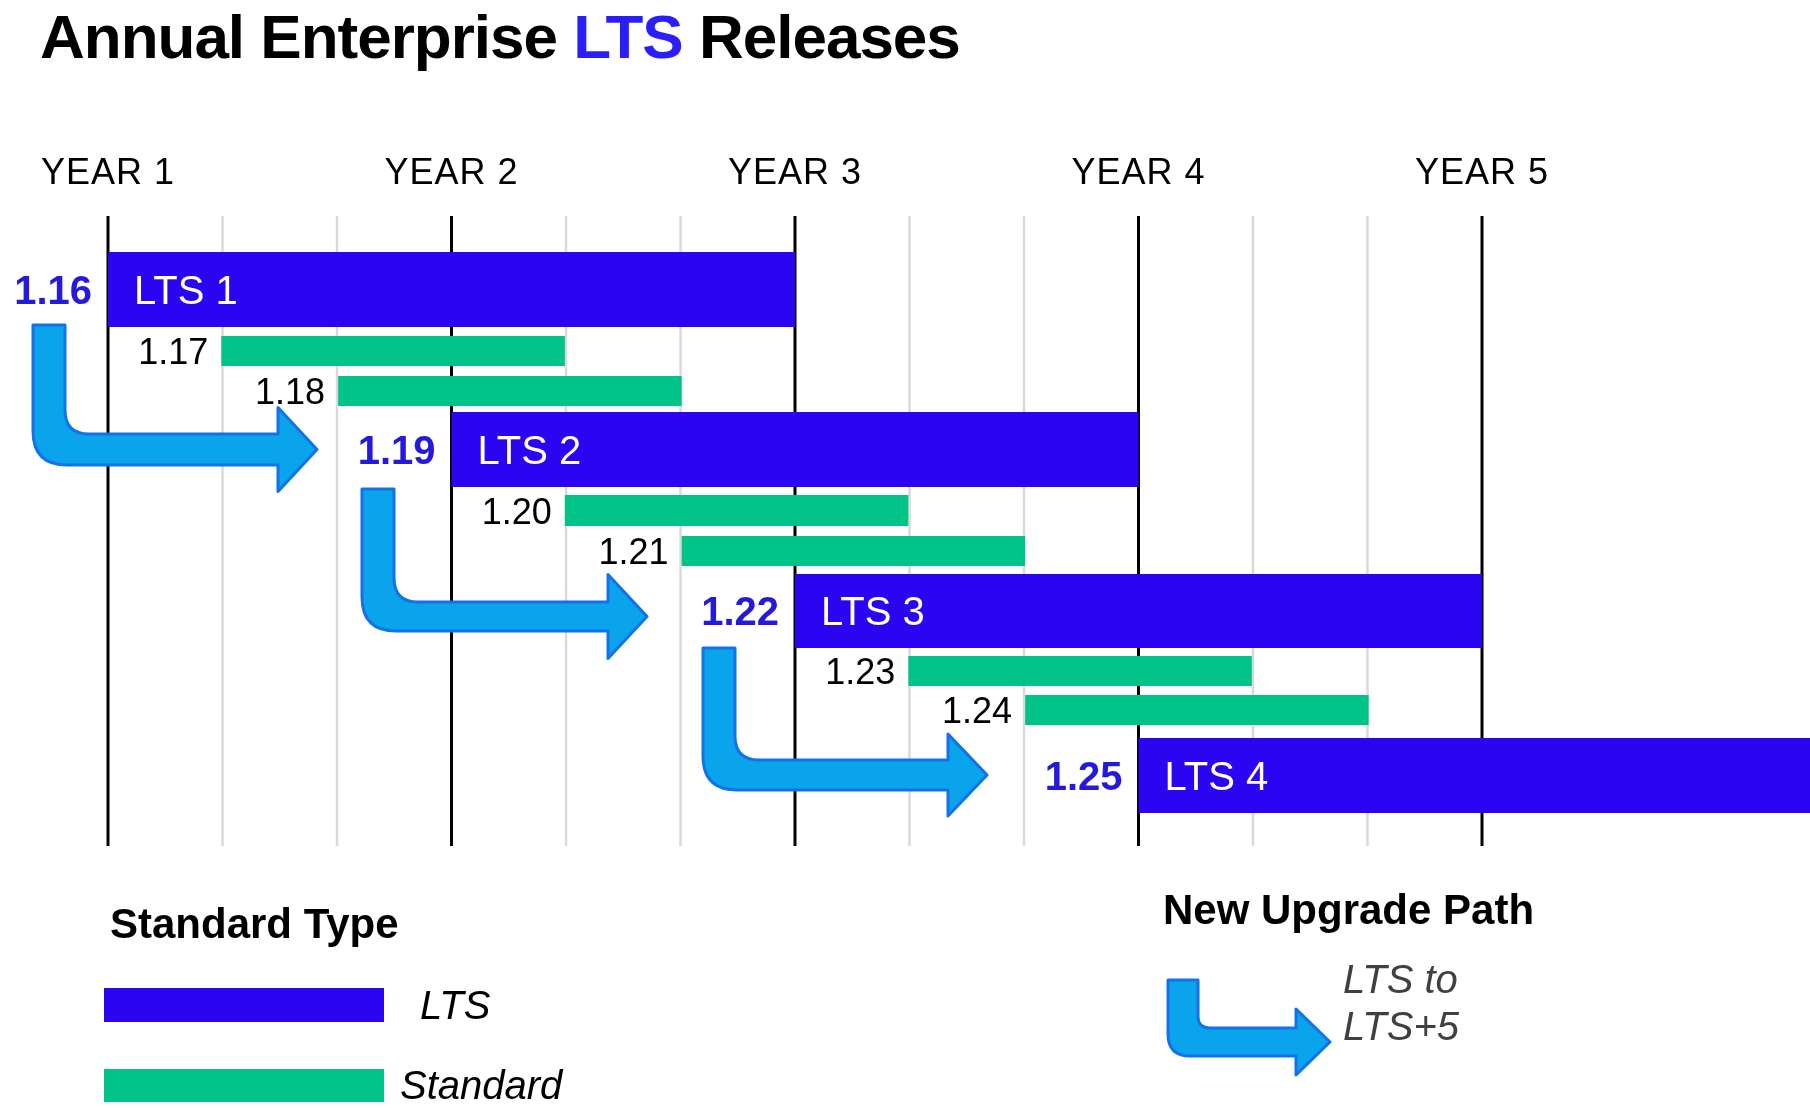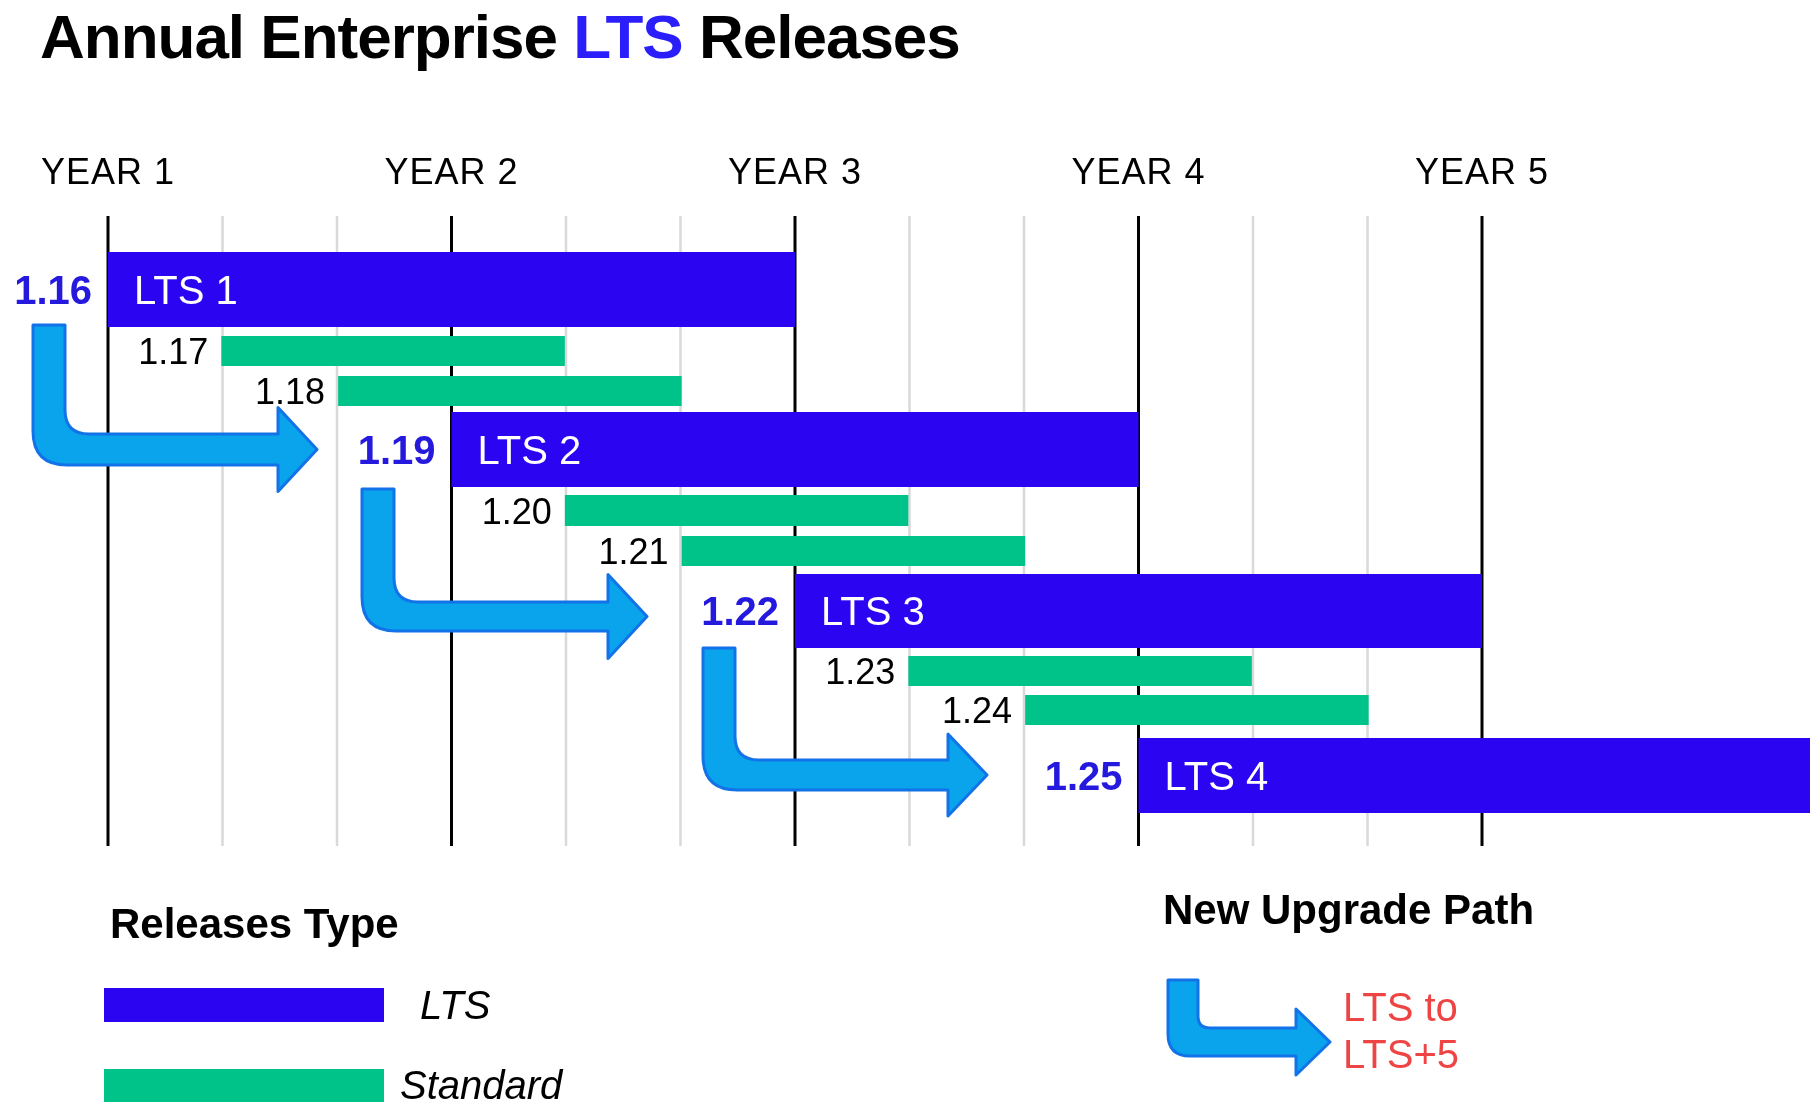--- a/index.html
+++ b/index.html
@@ -19,22 +19,22 @@
   .legend-heading{
     position:absolute;margin:0;
     font-size:42px;font-weight:700;color:#000;white-space:nowrap;
   }
   .swatch{position:absolute;}
   .legend-item-label{
     position:absolute;font-size:40px;font-style:italic;color:#000;
     line-height:44px;white-space:nowrap;
   }
   .upgrade-label{
-    position:absolute;left:1343px;top:984px;
-    font-size:40px;color:#ef4444;line-height:47px;
+    position:absolute;left:1343px;top:956px;
+    font-size:40px;font-style:italic;color:#404040;line-height:47px;
   }
   #legend-arrow-svg{position:absolute;left:1158px;top:974px;}
 </style>
 </head>
 <body>
 
 <div class="canvas">
 
   <h1 class="title"><span>Annual Enterprise </span><span id="title-highlight" style="color: rgb(42, 31, 250);">LTS</span><span> Releases</span></h1>
 
@@ -79,21 +79,21 @@
       <rect x="1025.145" y="695" width="343.5" height="30" fill="#00C389"></rect>
       <text x="1012.145" y="723" font-size="36" fill="#000000" text-anchor="end">1.24</text>
       <rect x="1138.5" y="738" width="671.5" height="75" fill="#2B05F1"></rect>
       <text x="1164.5" y="789.5" font-size="40" fill="#FFFFFF">LTS 4</text>
       <text x="1122.5" y="789.5" font-size="40" font-weight="bold" fill="#2519DE" text-anchor="end">1.25</text>
       <path d="M 33 325 L 33 431 Q 33 465 67 465 L 278 465 L 278 491.5 L 317 449.5 L 278 407.5 L 278 434 L 89 434 Q 65 434 65 410 L 65 325 Z" fill="#09A4EC" stroke="#1273E8" stroke-width="3" stroke-linejoin="round"></path>
       <path d="M 362 489 L 362 597 Q 362 631 396 631 L 608 631 L 608 658.5 L 647 616.5 L 608 574.5 L 608 602 L 418 602 Q 394 602 394 578 L 394 489 Z" fill="#09A4EC" stroke="#1273E8" stroke-width="3" stroke-linejoin="round"></path>
       <path d="M 703 648 L 703 756 Q 703 790 737 790 L 948 790 L 948 816 L 987 775 L 948 734 L 948 760 L 759 760 Q 735 760 735 736 L 735 648 Z" fill="#09A4EC" stroke="#1273E8" stroke-width="3" stroke-linejoin="round"></path>
     </svg>
 
-  <p class="legend-heading" style="left:110px;top:900px;">Releases Type</p>
+  <p class="legend-heading" style="left:110px;top:900px;">Standard Type</p>
 
   <div id="swatch-lts" class="swatch" style="left: 104px; top: 988px; width: 280px; height: 34px; background: rgb(43, 5, 241);"></div>
   <div class="legend-item-label" style="left:420px;top:983px;">LTS</div>
 
   <div id="swatch-standard" class="swatch" style="left: 104px; top: 1069px; width: 280px; height: 33px; background: rgb(0, 195, 137);"></div>
   <div class="legend-item-label" style="left:400px;top:1063px;">Standard</div>
 
   <p class="legend-heading" style="left:1163px;top:886px;text-align:right;">New Upgrade Path</p>
 
   <svg id="legend-arrow-svg" width="185" height="125" viewBox="0 0 185 125">

